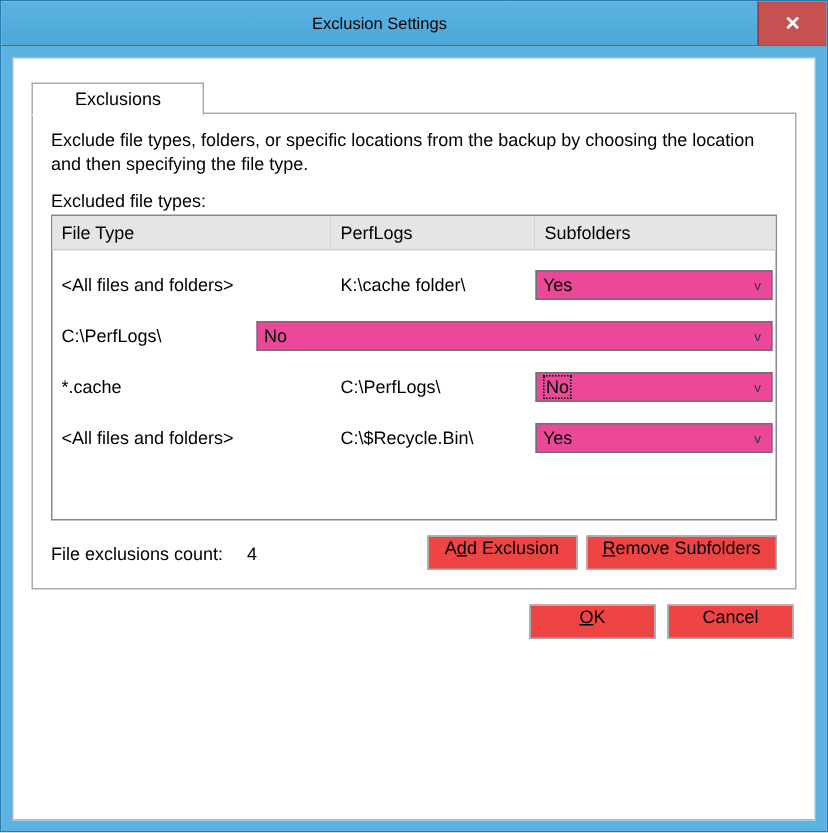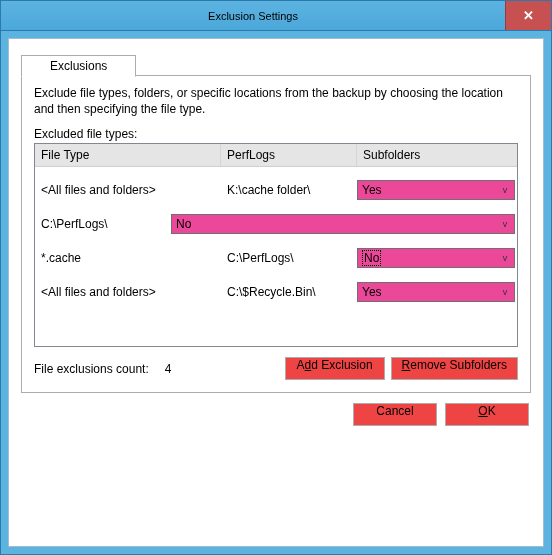--- a/index.html
+++ b/index.html
@@ -257,22 +257,22 @@
             <div class="btn">
               <span><span class="u">R</span><span>emove Subfolders</span></span>
             </div>
           </div>
 
         </div>
       </div>
 
       <div class="bottom-buttons">
         <div class="btn">
+          <span><span class="u">O</span><span>K</span></span>
+        </div>
+        <div class="btn">
           <span>Cancel</span>
-        </div>
-        <div class="btn">
-          <span><span class="u">O</span><span>K</span></span>
         </div>
       </div>
 
     </div>
   </div>
 </div>
 
 </body></html>

